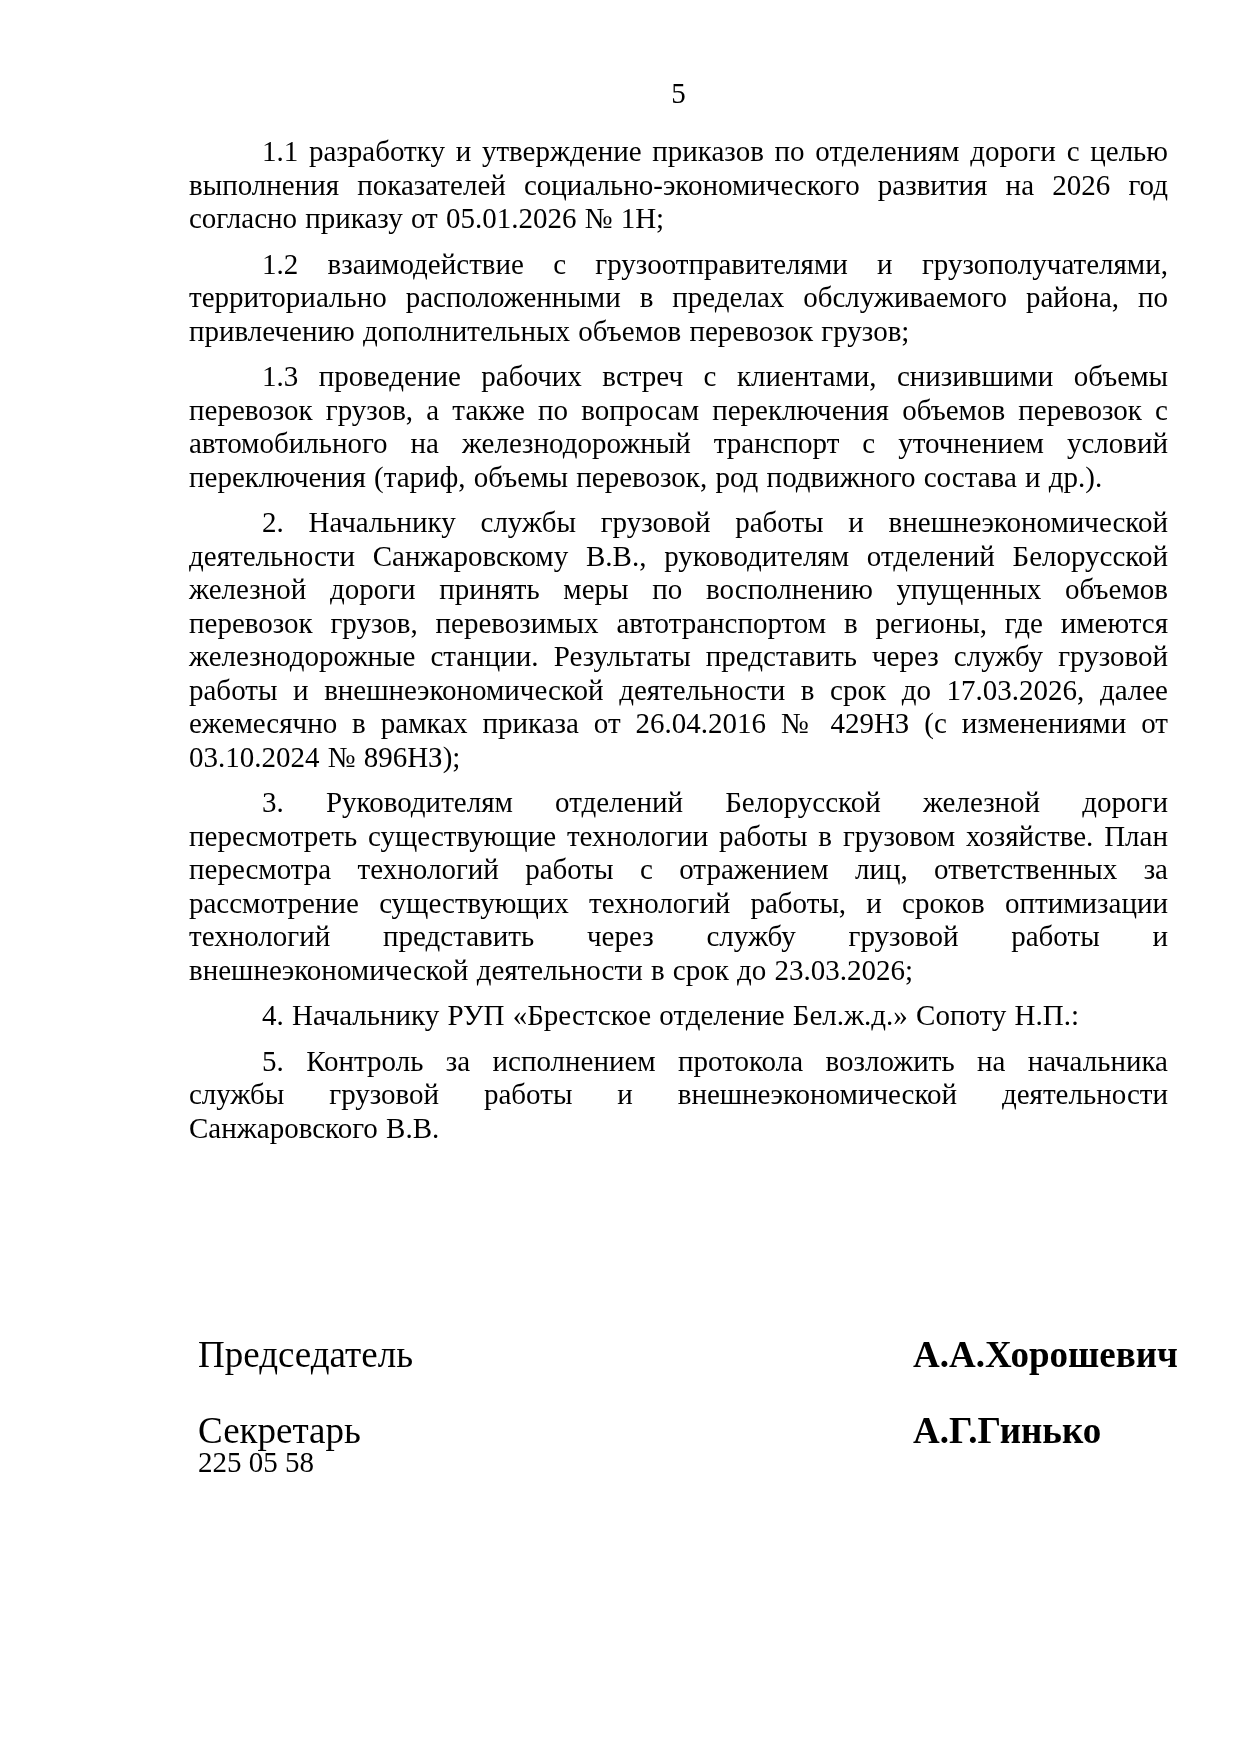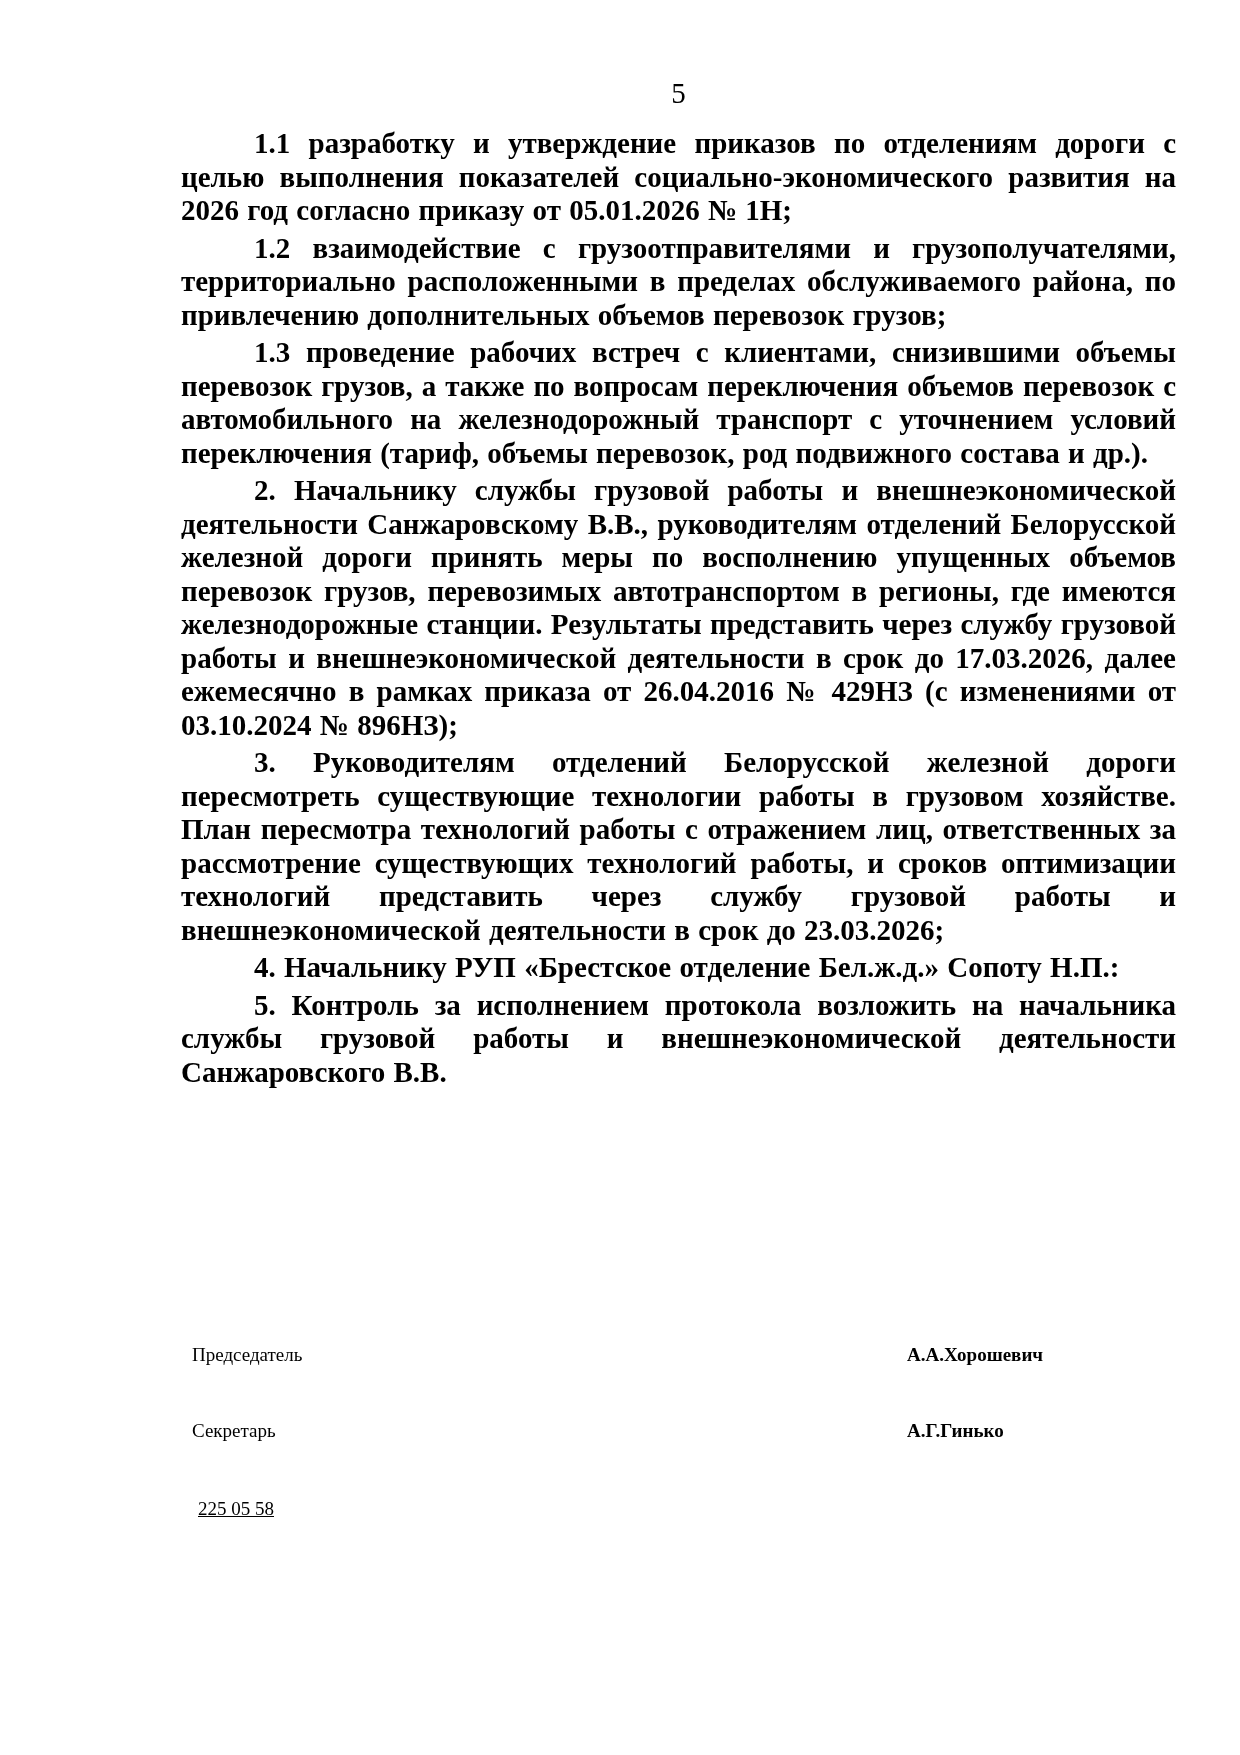--- a/index.html
+++ b/index.html
@@ -28,50 +28,48 @@
   .body-text {
     position: absolute;
     top: 123px;
     left: 177px;
     width: 1003px;
     font-size: 29px;
     line-height: 33.5px;
     text-align: justify;
   }
   .body-text p {
-    margin: 4px;
+    margin: 12px;
     padding: 0;
     text-indent: 73px;
     word-spacing: 1px;
-    font-weight: bold;
   }
   .sig-row {
     position: absolute;
-    left: 192px;
+    left: 198px;
     width: 982px;
     height: 34px;
-    font-size: 19px;
+    font-size: 37px;
     line-height: 33.5px;
   }
   .sig-row .sig-name {
     position: absolute;
     left: 715px;
     top: 0;
     white-space: nowrap;
     font-weight: bold;
   }
   .sig-row-1 { top: 1338px; }
   .sig-row-2 { top: 1414px; }
   .phone-line {
     position: absolute;
     left: 198px;
-    top: 1492px;
-    font-size: 19px;
+    top: 1446px;
+    font-size: 29px;
     line-height: 33.5px;
-    text-decoration: underline;
   }
   .footer-line {
     position: absolute;
     left: 196px;
     top: 1568px;
     width: 990px;
     font-size: 19px;
     line-height: 23px;
     white-space: nowrap;
   }

